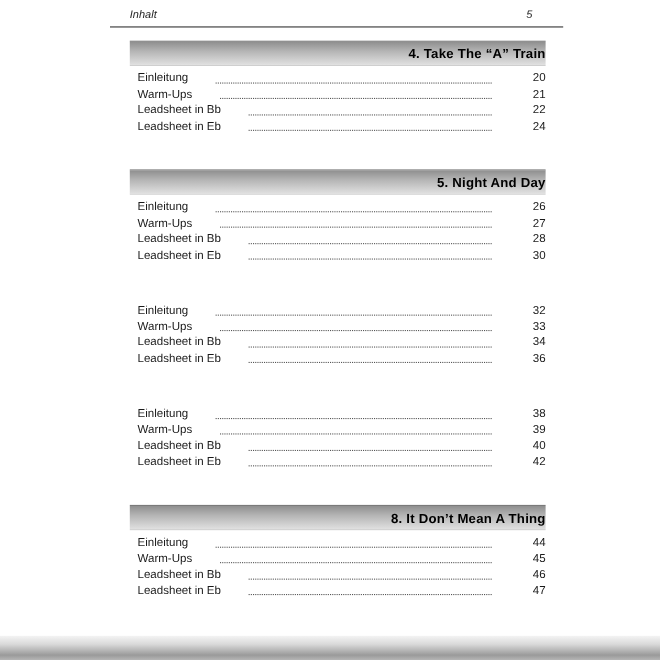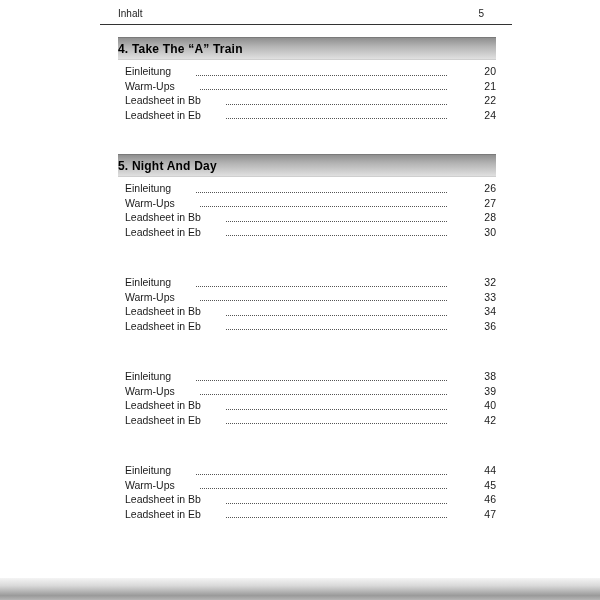--- a/index.html
+++ b/index.html
@@ -13,20 +13,21 @@
     color: #111;
   }
   .page-header {
     position: absolute;
     top: 8px;
     left: 118px;
     right: 116px;
     display: flex;
     justify-content: space-between;
     font-size: 10px;
+    font-style: italic;
     color: #222;
   }
   .header-rule {
     position: absolute;
     top: 24px;
     left: 100px;
     right: 88px;
     height: 0;
     border: none;
     border-top: 1px solid #333;
@@ -39,21 +40,21 @@
     width: 378px;
   }
   .toc-section { margin-bottom: 32px; }
   .section-bar {
     height: 21px;
     background: linear-gradient(180deg, #8f8f8f 0%, #b4b4b4 40%, #e0e0e0 100%);
     border-top: 1px solid #7a7a7a;
     border-bottom: 1px solid #cfcfcf;
     display: flex;
     align-items: center;
-    justify-content: flex-start;
+    justify-content: flex-end;
     font-size: 12px;
     font-weight: bold;
     color: #000;
     letter-spacing: 0.2px;
   }
   .entries { padding: 4px 0 0 7px; }
   .entry {
     display: flex;
     align-items: flex-end;
     font-size: 10.5px;
@@ -191,20 +192,23 @@
         </div>
         <div class="entry">
           <span class="entry-label">Leadsheet in Eb</span>
           <span class="leader"></span>
           <span class="entry-page">42</span>
         </div>
       </div>
     </section>
 
     <section class="toc-section">
+      <div class="section-bar">
+        <span>8. It Don’t Mean A Thing</span>
+      </div>
       <div class="entries">
         <div class="entry">
           <span class="entry-label">Einleitung</span>
           <span class="leader"></span>
           <span class="entry-page">44</span>
         </div>
         <div class="entry">
           <span class="entry-label">Warm-Ups</span>
           <span class="leader"></span>
           <span class="entry-page">45</span>

